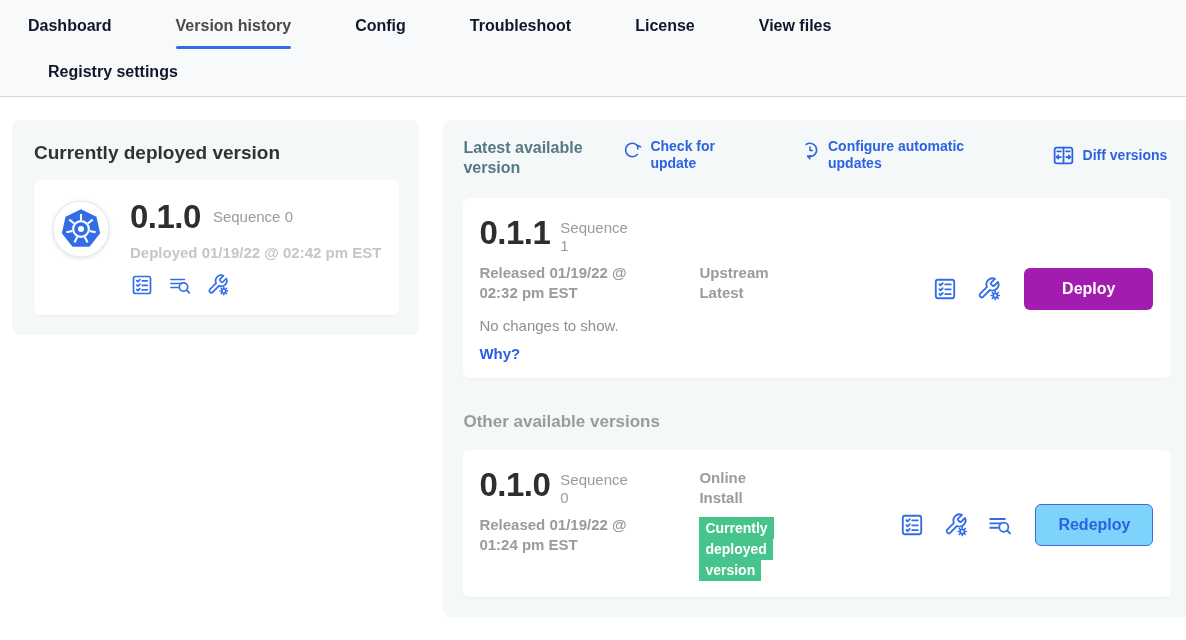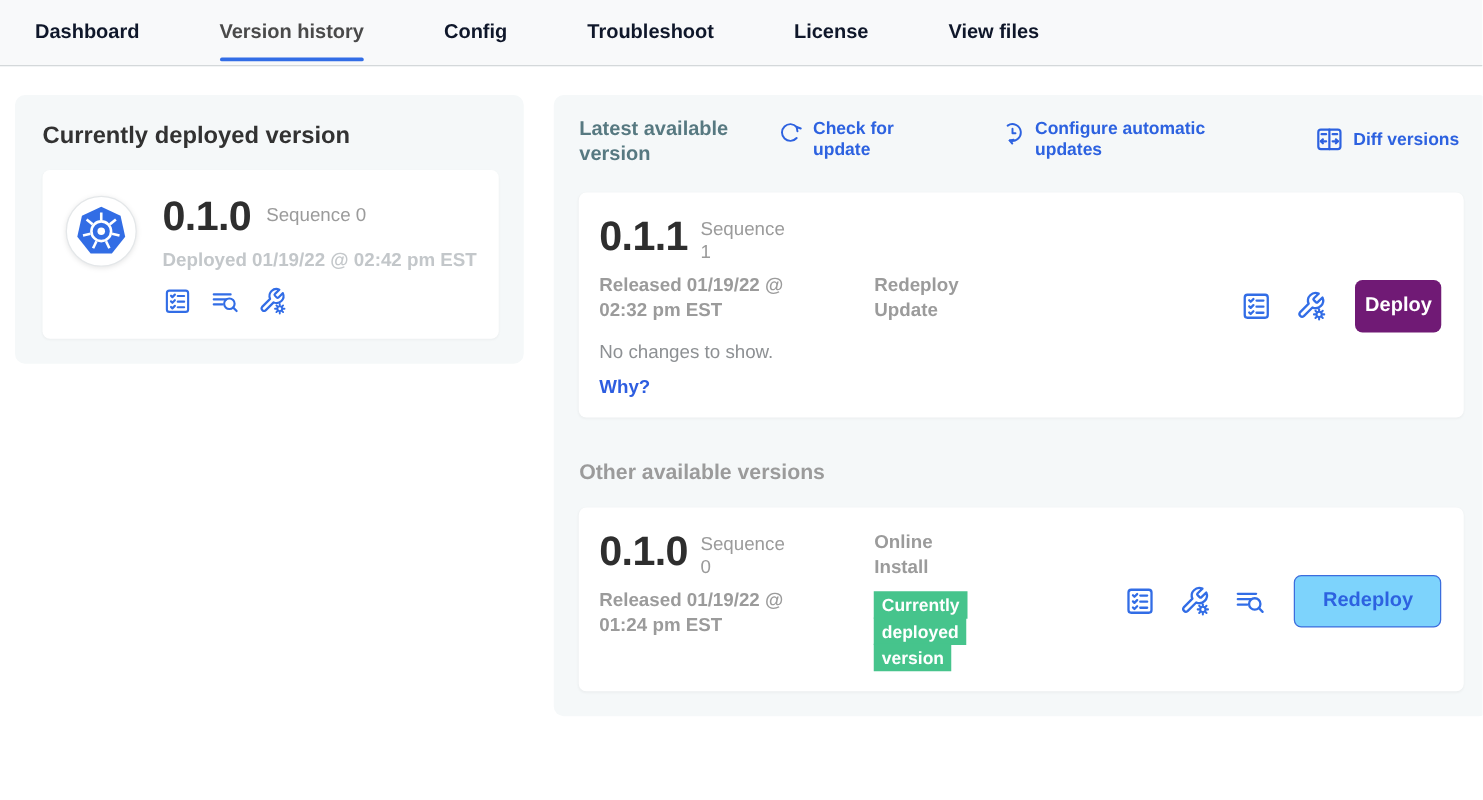--- a/index.html
+++ b/index.html
@@ -73,38 +73,41 @@
   .badge-wrap { width:96px; margin-top:10px; }
   .badge {
     background:#46c48c; color:#ffffff; font-size:14px; font-weight:700;
     line-height:21px; padding:3px 6px;
     -webkit-box-decoration-break:clone; box-decoration-break:clone;
   }
   .colC { margin-left:auto; display:flex; align-items:center; }
   .colC .icon-btn { margin-right:0; margin-left:18px; }
   .colC .icon-btn svg { width:26px; height:26px; }
   .btn { font-family:inherit; font-size:16px; font-weight:700; border-radius:6px; cursor:pointer; margin-left:22px; }
-  .btn-primary { background:#701a75; color:#ffffff; border:none; padding:12px 8px; }
+  .btn-primary { background:#a21caf; color:#ffffff; border:none; padding:12px 38px; }
   .btn-outline { background:#7dd3fc; color:#2d62e0; border:1.5px solid #3b6ddd; padding:11px 22px; }
 
   .other-heading { font-size:17px; color:#9b9b9b; margin:34px 0 18px 0; }
 
   svg.stroke-ic { fill:none; stroke:currentColor; stroke-width:1.7; stroke-linecap:round; stroke-linejoin:round; }
 </style>
 </head>
 <body>
 
 <nav class="topnav">
   <div class="nav-row1">
     <div class="nav-tab">Dashboard</div>
     <div class="nav-tab active">Version history</div>
     <div class="nav-tab">Config</div>
     <div class="nav-tab">Troubleshoot</div>
     <div class="nav-tab">License</div>
     <div class="nav-tab">View files</div>
+  </div>
+  <div class="nav-row2">
+    <div class="nav-tab">Registry settings</div>
   </div>
 </nav>
 
 <div class="main">
 
   <section class="panel left-panel">
     <h2 class="left-title">Currently deployed version</h2>
     <div class="card deployed-card">
       <svg class="k8s-badge" viewBox="0 0 56 56">
         <circle cx="28" cy="28" r="27" fill="#ffffff" stroke="#e4e7e9" stroke-width="1"></circle>
@@ -209,21 +212,21 @@
       <div class="colA">
         <div class="ver-row">
           <span class="big-ver">0.1.1</span>
           <span class="seq">Sequence 1</span>
         </div>
         <div class="released">Released 01/19/22 @ 02:32 pm EST</div>
         <div class="no-changes">No changes to show.</div>
         <div class="why-link">Why?</div>
       </div>
       <div class="colB pad-top">
-        <div class="src">Redeploy Update</div>
+        <div class="src">Upstream Latest</div>
       </div>
       <div class="colC">
         <span class="icon-btn">
           <svg class="stroke-ic" viewBox="0 0 24 24">
               <rect x="3.5" y="3.5" width="17" height="17" rx="2"></rect>
               <polyline points="6.8 7.6 7.9 8.7 9.9 6.7"></polyline>
               <line x1="12.2" y1="7.8" x2="17.3" y2="7.8"></line>
               <polyline points="6.8 12.1 7.9 13.2 9.9 11.2"></polyline>
               <line x1="12.2" y1="12.3" x2="17.3" y2="12.3"></line>
               <polyline points="6.8 16.6 7.9 17.7 9.9 15.7"></polyline>

